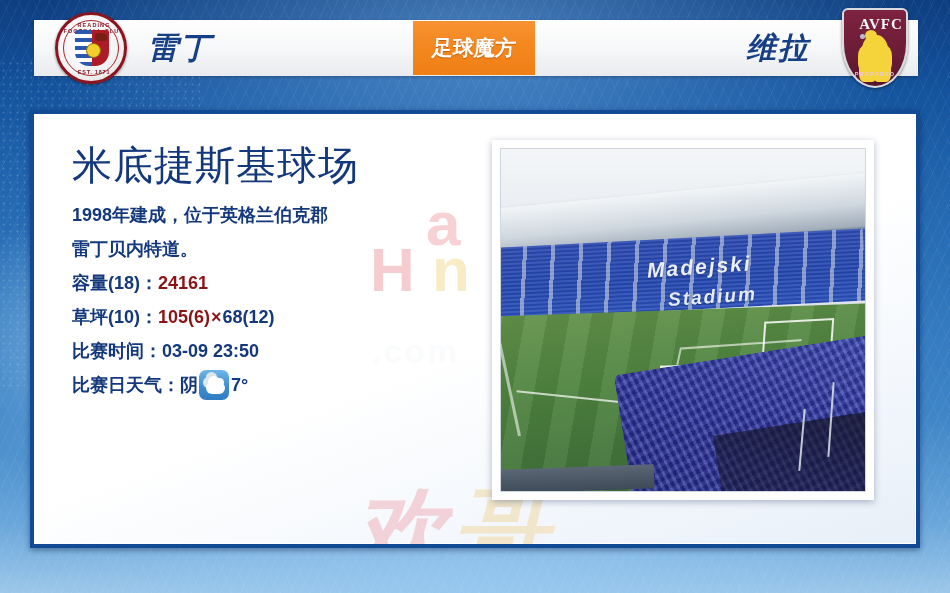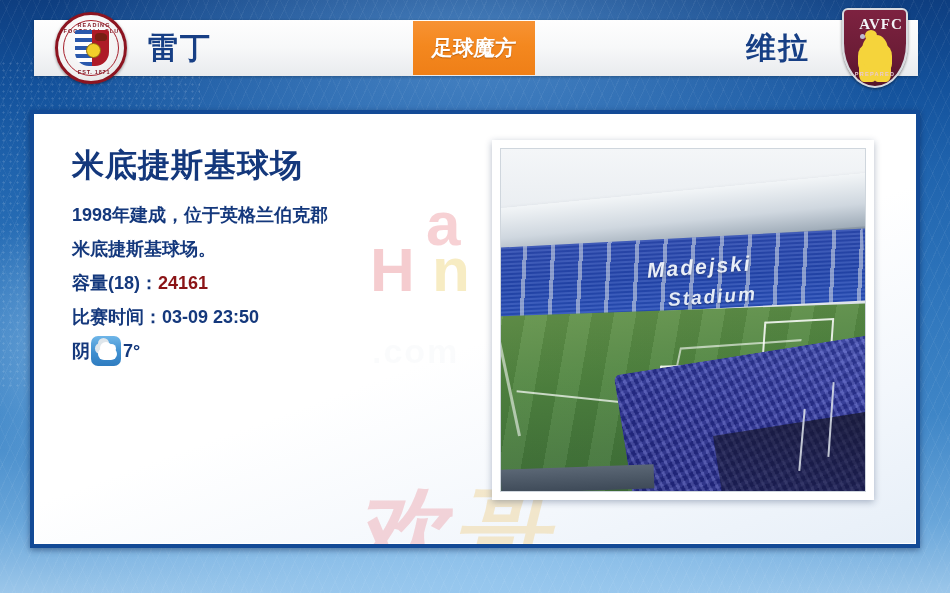--- a/index.html
+++ b/index.html
@@ -62,20 +62,21 @@
     box-shadow: 0 1px 3px rgba(0,0,0,0.25);
   }
   .team-name {
     position: absolute;
     top: 28px;
     font-size: 30px;
     font-weight: bold;
     color: #173f85;
     letter-spacing: 2px;
     line-height: 40px;
+    font-style: italic;
   }
   #team-home-name { left: 148px; }
   #team-away-name { right: 140px; }
 
   
   #brand-logo {
     position: absolute;
     left: 413px; top: 21px;
     width: 122px; height: 54px;
     background: linear-gradient(180deg, #f79233 0%, #f4881f 45%, #ef7f17 100%);
@@ -297,22 +298,22 @@
   }
   #watermark-hanying .wm-y { color: #f1d9a4; }
 
   
   #info-block {
     position: absolute;
     left: 38px; top: 30px;
     width: 420px;
   }
   #stadium-title {
-    font-size: 32px;
-    font-weight: bold;
+    font-size: 40px;
+    font-weight: normal;
     color: #14387c;
     letter-spacing: 1px;
     line-height: 42px;
     margin: 0 0 12px 0;
   }
   .info-line {
     font-size: 18px;
     font-weight: bold;
     color: #14387c;
     line-height: 34px;
@@ -598,32 +599,36 @@
     </div>
 
     <div id="watermark-hanying">
       <span>欢</span><span class="wm-y">哥</span>
     </div>
 
     <div id="info-block">
       <div id="stadium-title">米底捷斯基球场</div>
 
       <div class="info-line">1998年建成，位于英格兰伯克郡</div>
-      <div class="info-line">米底捷斯基球场。</div>
+      <div class="info-line">雷丁贝内特道。</div>
 
       <div class="info-line">
         <span>容量(18)：</span><span class="val-red">24161</span>
       </div>
 
+      <div class="info-line">
+        <span>草坪(10)：</span><span class="val-red">105(6)</span><span class="times-sign">×</span><span class="val-blue">68(12)</span>
+      </div>
 
       <div class="info-line">
         <span>比赛时间：</span><span>03-09 23:50</span>
       </div>
 
       <div class="info-line" id="weather-line">
+        <span>比赛日天气：</span>
           <span>阴</span>
         <span id="weather-icon">
           <span class="cloud-back"></span>
           <span class="cloud-front"></span>
         </span>
         <span>7°</span>
       </div>
     </div>
 
     <div id="photo-frame">

